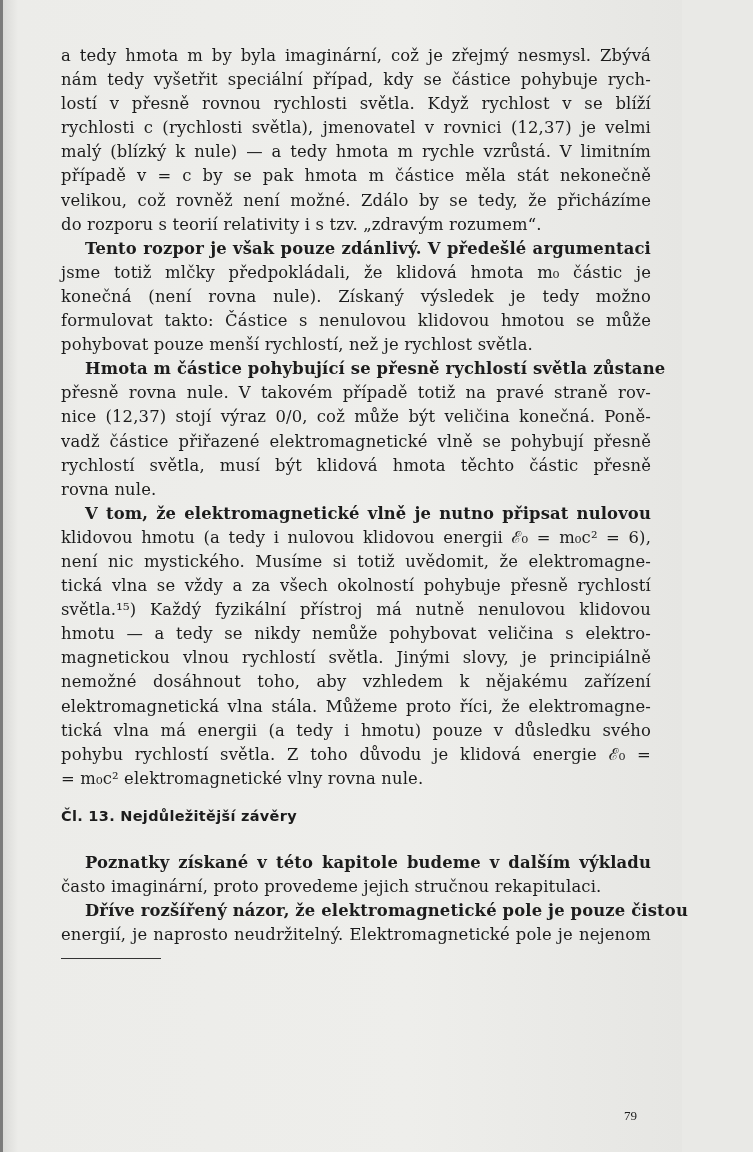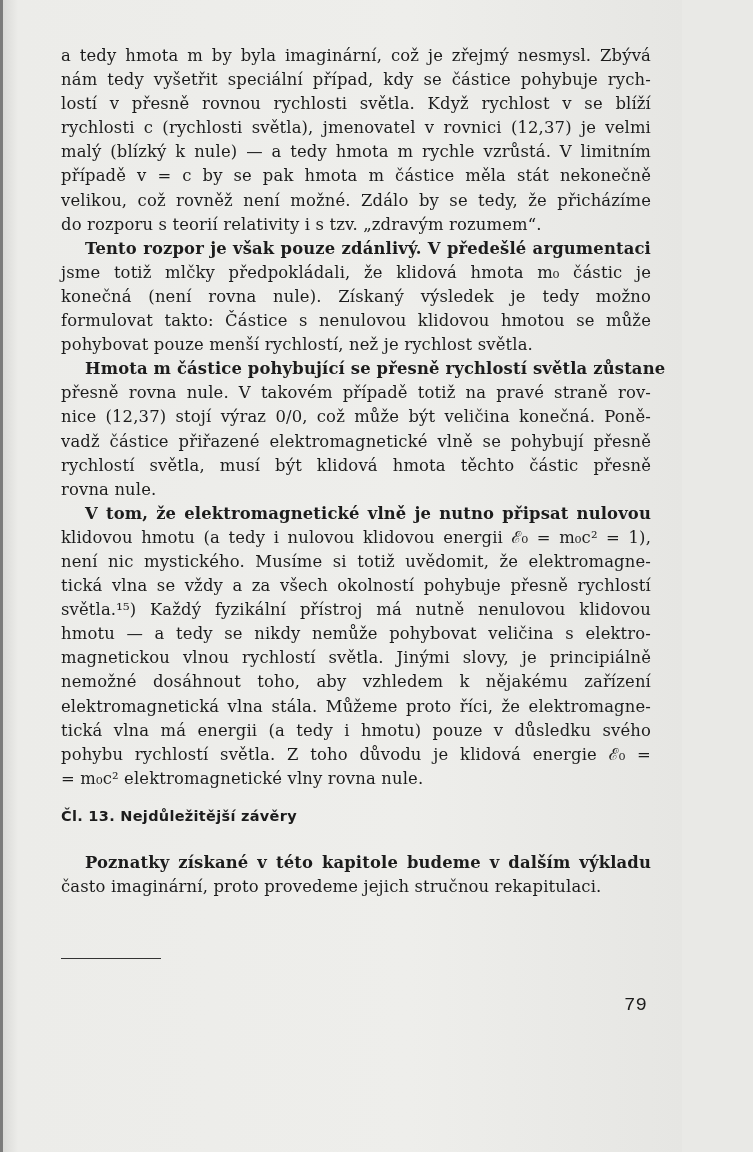--- a/index.html
+++ b/index.html
@@ -23,21 +23,21 @@
     .line { display:block; white-space: nowrap; text-align: justify; text-align-last: justify; }
     .line.last { text-align-last: left; }
     .heading {
       position: absolute; left: 61px; top: 808px;
       font-family: "DejaVu Sans", "Liberation Sans", sans-serif;
       font-weight: bold; font-size: 14.5px; letter-spacing: 0.3px;
     }
     .section2 { position: absolute; left: 61px; top: 851px; width: 590px; font-size: 16.4px; line-height: 24.1px; letter-spacing:0.15px;}
     .rule { position:absolute; left:61px; top:958px; width:100px; height:1px; background:#333; }
     .footnote { position:absolute; left:61px; top:978px; width:590px; font-size:13.2px; line-height:20px; }
-    .page-number { position:absolute; left:624px; top:994px; font-size:19px; font-family:Liberation Mono, monospace; }
+    .page-number { position:absolute; left:624px; top:1108px; font-size:13px; font-family:Liberation Serif, serif; }
     .ind { padding-left: 24px; font-weight: bold; }
   </style>
 </head>
 <body>
 
 <div class="page">
   <div class="edge"></div>
 
   <div class="text-block">
     <div>
@@ -60,40 +60,44 @@
     <div>
       <span class="line ind">Hmota m částice pohybující se přesně rychlostí světla zůstane</span>
       <span class="line">přesně rovna nule. V takovém případě totiž na pravé straně rov-</span>
       <span class="line">nice (12,37) stojí výraz 0/0, což může být veličina konečná. Poně-</span>
       <span class="line">vadž částice přiřazené elektromagnetické vlně se pohybují přesně</span>
       <span class="line">rychlostí světla, musí být klidová hmota těchto částic přesně</span>
       <span class="line last">rovna nule.</span>
     </div>
     <div>
       <span class="line ind">V tom, že elektromagnetické vlně je nutno připsat nulovou</span>
-      <span class="line">klidovou hmotu (a tedy i nulovou klidovou energii ℰ₀ = m₀c² = 1),</span>
+      <span class="line">klidovou hmotu (a tedy i nulovou klidovou energii ℰ₀ = m₀c² = 6),</span>
       <span class="line">není nic mystického. Musíme si totiž uvědomit, že elektromagne-</span>
       <span class="line">tická vlna se vždy a za všech okolností pohybuje přesně rychlostí</span>
       <span class="line">světla.¹⁵) Každý fyzikální přístroj má nutně nenulovou klidovou</span>
       <span class="line">hmotu — a tedy se nikdy nemůže pohybovat veličina s elektro-</span>
       <span class="line">magnetickou vlnou rychlostí světla. Jinými slovy, je principiálně</span>
       <span class="line">nemožné dosáhnout toho, aby vzhledem k nějakému zařízení</span>
       <span class="line">elektromagnetická vlna stála. Můžeme proto říci, že elektromagne-</span>
       <span class="line">tická vlna má energii (a tedy i hmotu) pouze v důsledku svého</span>
       <span class="line">pohybu rychlostí světla. Z toho důvodu je klidová energie ℰ₀ =</span>
       <span class="line last">= m₀c² elektromagnetické vlny rovna nule.</span>
     </div>
   </div>
 
   <div class="heading">Čl. 13. Nejdůležitější závěry</div>
 
   <div class="section2">
     <div>
       <span class="line ind">Poznatky získané v této kapitole budeme v dalším výkladu</span>
       <span class="line last">často imaginární, proto provedeme jejich stručnou rekapitulaci.</span>
     </div>
+    <div>
+      <span class="line ind">Dříve rozšířený názor, že elektromagnetické pole je pouze čistou</span>
+      <span class="line">energií, je naprosto neudržitelný. Elektromagnetické pole je nejenom</span>
+    </div>
   </div>
 
   <div class="rule"></div>
 
 
   <div class="page-number">79</div>
 </div>
 
 </body></html>

